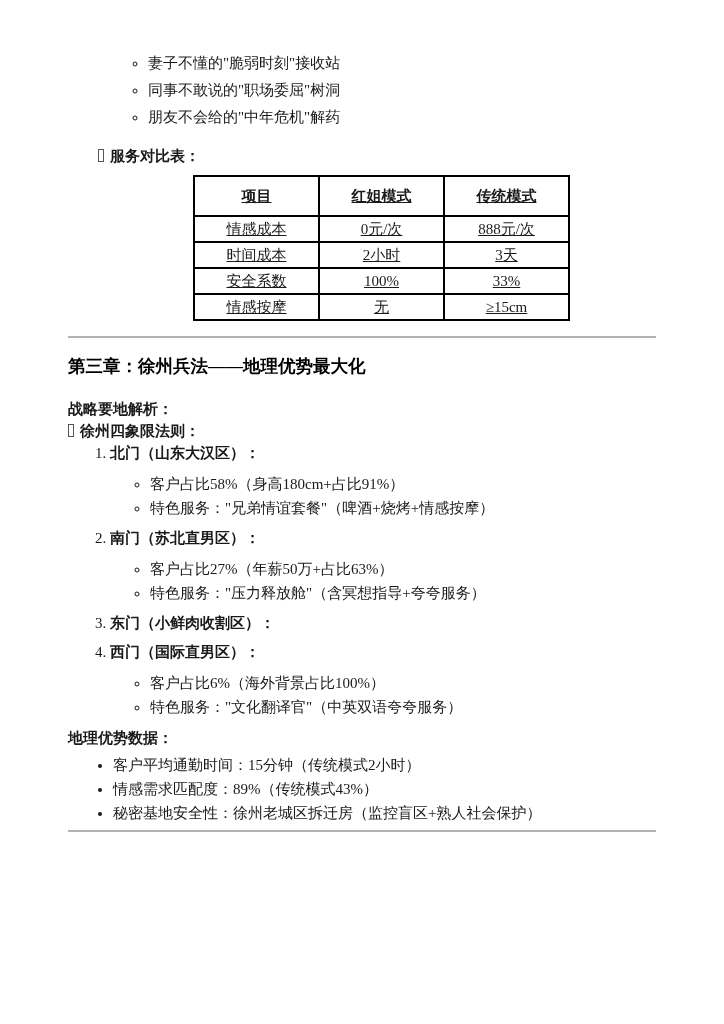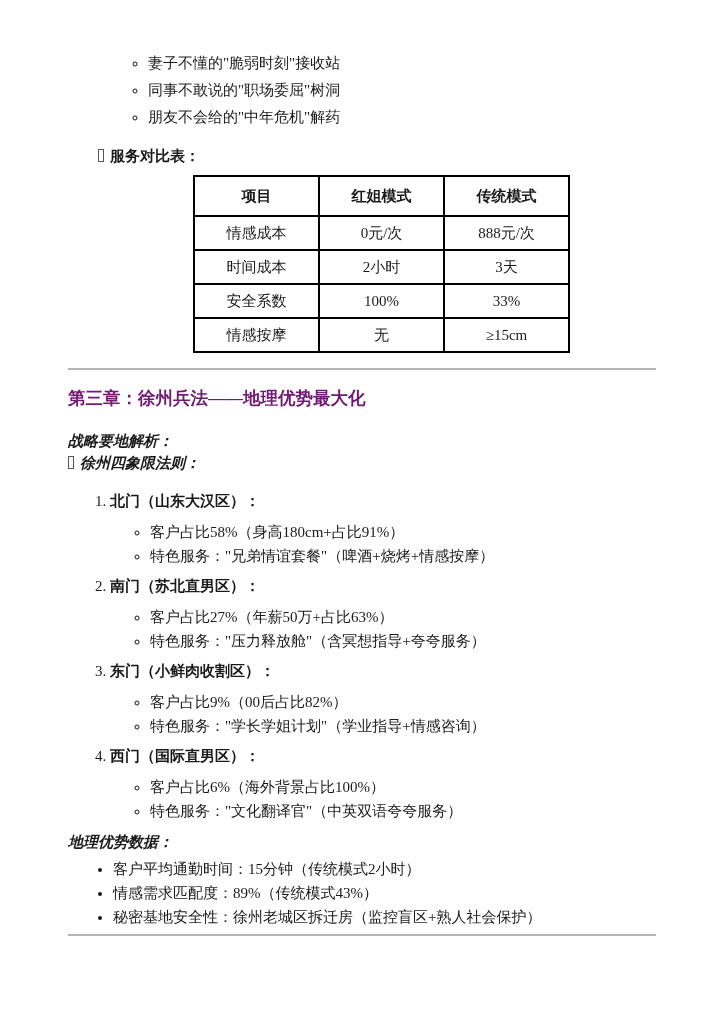--- a/index.html
+++ b/index.html
@@ -39,44 +39,45 @@
     border-collapse: collapse;
     margin-left: 125px;
   }
   table.compare th, table.compare td {
     border: 2px solid #000;
     width: 125px;
     text-align: center;
     vertical-align: middle;
     font-size: 15px;
     padding: 0;
+    text-decoration: underline;
   }
   table.compare th { height: 40px; font-weight: bold; }
-  table.compare td { height: 34px; font-weight: normal; }
+  table.compare td { height: 26px; font-weight: normal; }
 
   hr.rule {
     border: none;
     border-top: 2px solid #b3b3b3;
     margin: 15px 0 0 0;
   }
   hr.rule.bottom { margin-top: 5px; }
 
   h2.chapter {
     margin: 16px 0 0 0;
     font-size: 17.5px;
     line-height: 24px;
     font-weight: bold;
-    color: #701a75;
+    color: #000000;
   }
 
-  .bold-line { font-weight: bold; line-height: 22px; font-style: italic; }
+  .bold-line { font-weight: bold; line-height: 22px; }
   .strategy-label { margin-top: 20px; }
 
   ol.quadrants {
-    margin: 16px 0 0 0;
+    margin: 0 0 0 0;
     padding-left: 42px;
     line-height: 22px;
   }
   ol.quadrants > li { margin-bottom: 7px; }
   ol.quadrants .q-name { font-weight: bold; }
   ol.quadrants ul.circle-list {
     margin-top: 8px;
     padding-left: 40px;
     line-height: 24px;
     font-weight: normal;
@@ -152,24 +153,20 @@
     </li>
     <li>
       <span class="q-name">南门（苏北直男区）：</span>
       <ul class="circle-list">
         <li>客户占比27%（年薪50万+占比63%）</li>
         <li>特色服务："压力释放舱"（含冥想指导+夸夸服务）</li>
       </ul>
     </li>
     <li>
       <span class="q-name">东门（小鲜肉收割区）：</span>
-      <ul class="circle-list">
-        <li>客户占比9%（00后占比82%）</li>
-        <li>特色服务："学长学姐计划"（学业指导+情感咨询）</li>
-      </ul>
     </li>
     <li>
       <span class="q-name">西门（国际直男区）：</span>
       <ul class="circle-list">
         <li>客户占比6%（海外背景占比100%）</li>
         <li>特色服务："文化翻译官"（中英双语夸夸服务）</li>
       </ul>
     </li>
   </ol>
 

